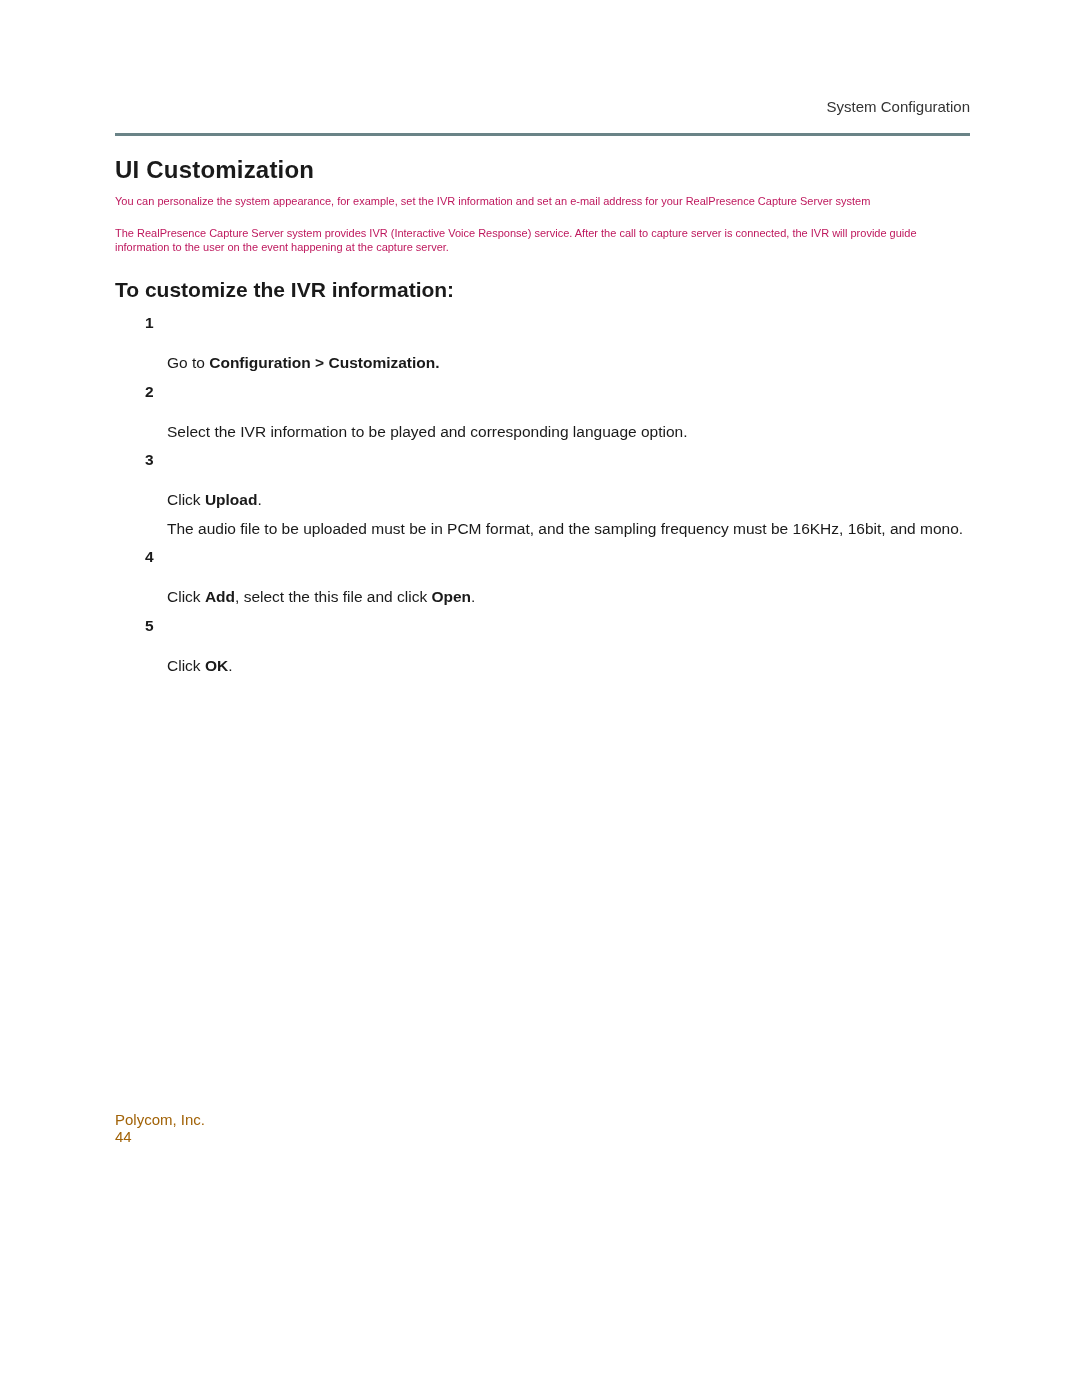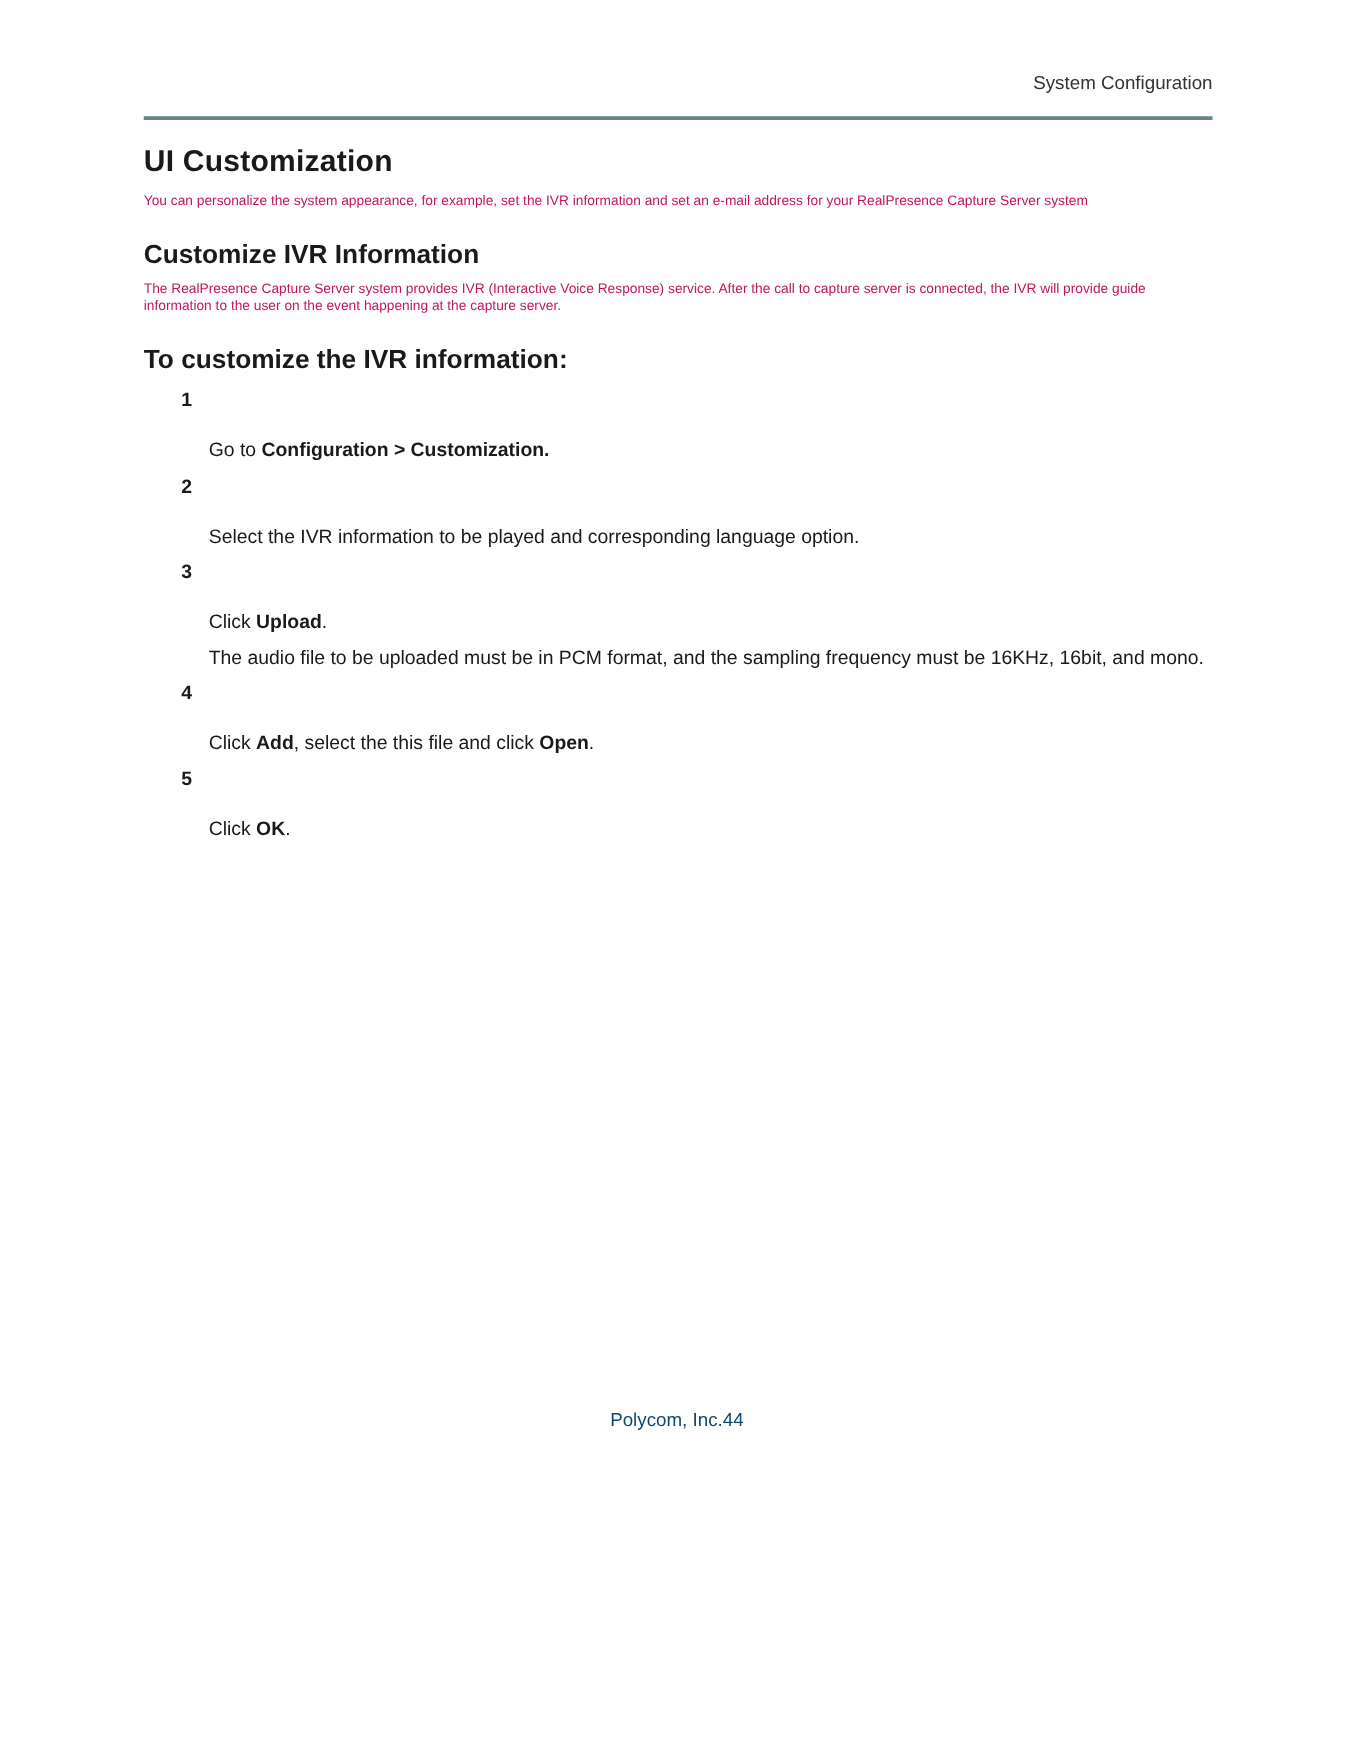--- a/index.html
+++ b/index.html
@@ -7,21 +7,21 @@
     margin: 0;
     background: #fff;
     color: #1a1a1a;
   }
   .page {
     width: 1080px;
     height: 1397px;
     margin: 0 auto;
     position: relative;
     box-sizing: border-box;
-    padding: 58px 110px 0 115px;
+    padding: 98px 110px 0 115px;
   }
   .header-line {
     border-top: 3px solid #6a8387;
     margin-top: 18px;
   }
   .header-right {
     text-align: right;
     font-size: 15px;
     color: #333;
   }
@@ -93,38 +93,38 @@
     margin-left: 22px;
     margin-top: 2px;
     margin-bottom: 6px;
   }
   .footer {
     position: absolute;
     bottom: 252px;
     left: 115px;
     right: 112px;
     display: flex;
-    justify-content: center;
+    justify-content: flex-start;
     font-size: 15px;
-    color: #0c4a6e;
+    color: #a16207;
+    flex-direction: column;
   }
 </style>
 </head>
 <body>
 
 <div class="page">
 
   <div class="header-right">System Configuration</div>
   <div class="header-line"></div>
 
 
   <h1>UI Customization</h1>
   <p class="body-text">You can personalize the system appearance, for example, set the IVR information and set an e-mail address for your RealPresence Capture Server system</p>
 
-  <h2>Customize IVR Information</h2>
   <p class="body-text">The RealPresence Capture Server system provides IVR (Interactive Voice Response) service. After the call to capture server is connected, the IVR will provide guide information to the user on the event happening at the capture server.</p>
 
   <h3>To customize the IVR information:</h3>
 
   <div class="steps">
     <div class="step-row">
       <div class="step-num">1</div>
       <div class="step-body"><span>Go to </span><b>Configuration &gt; Customization.</b></div>
     </div>
     <div class="step-row">

